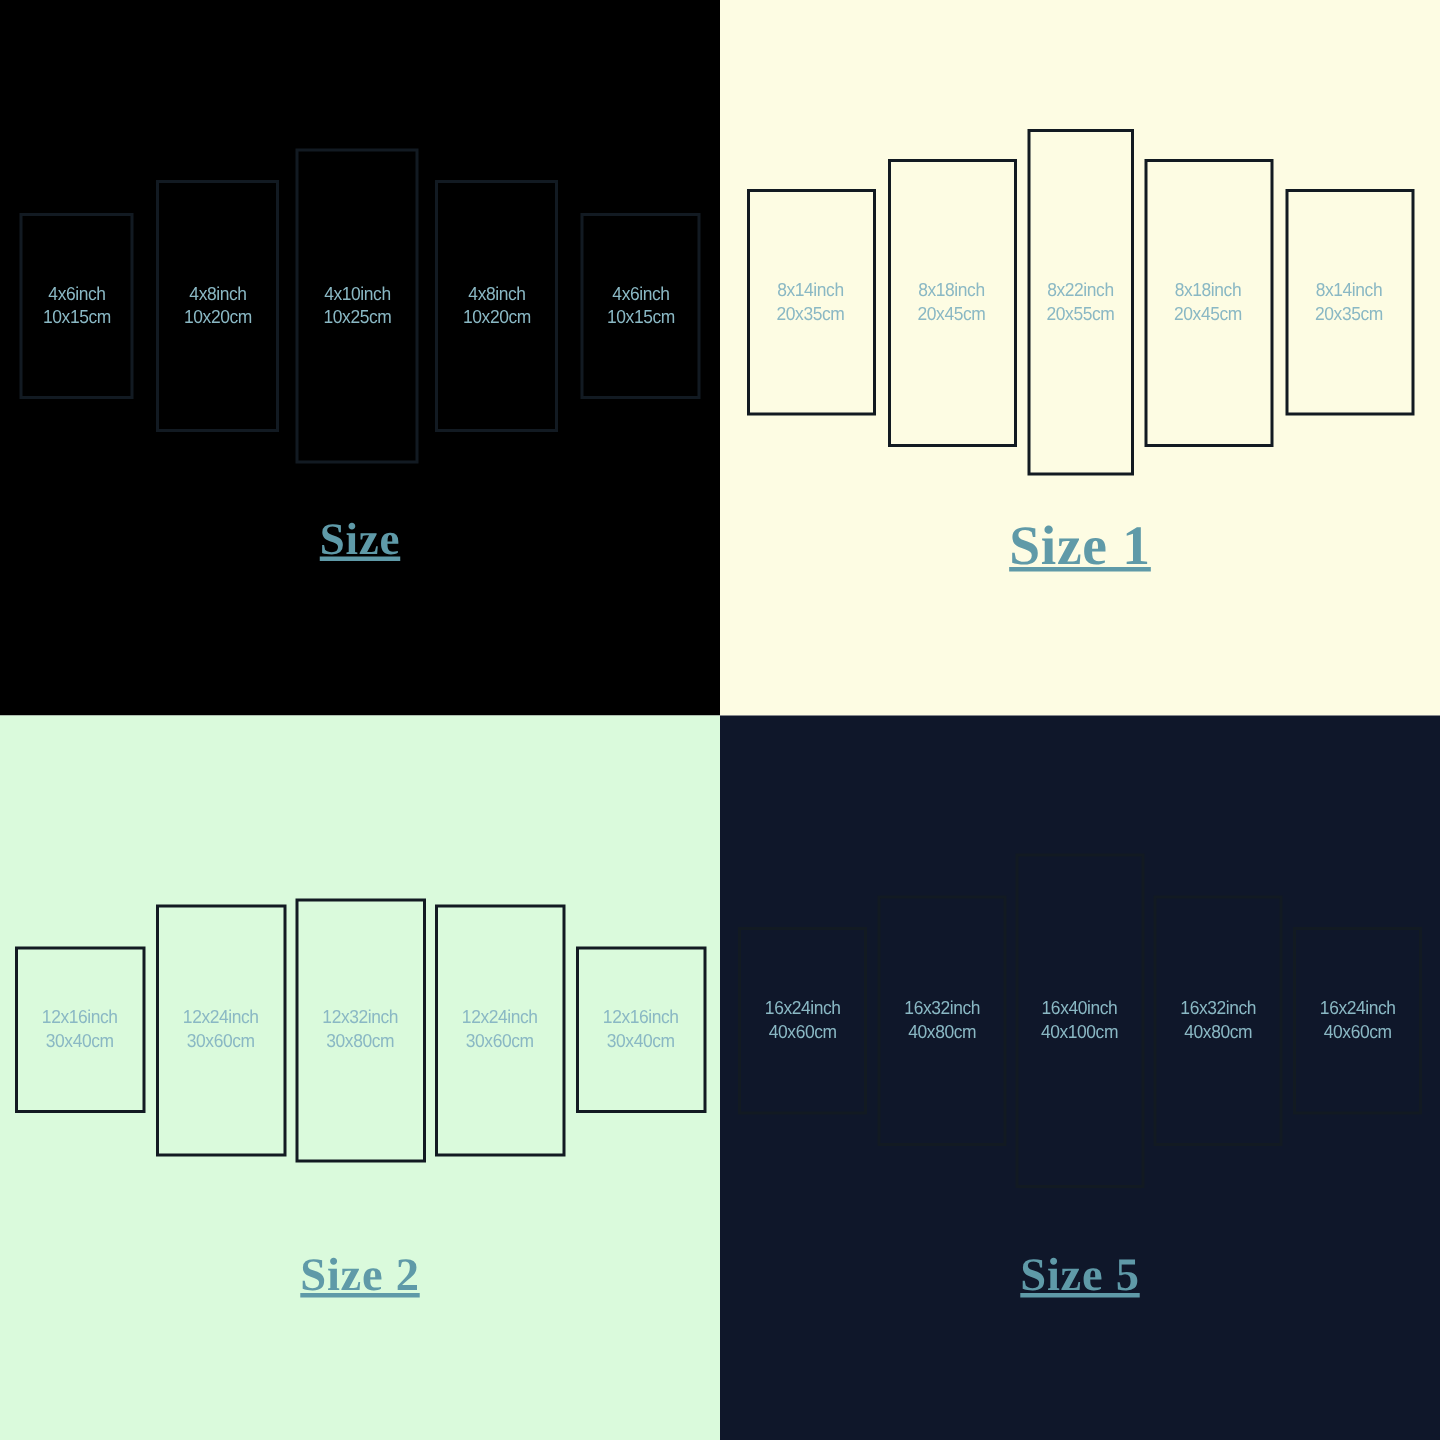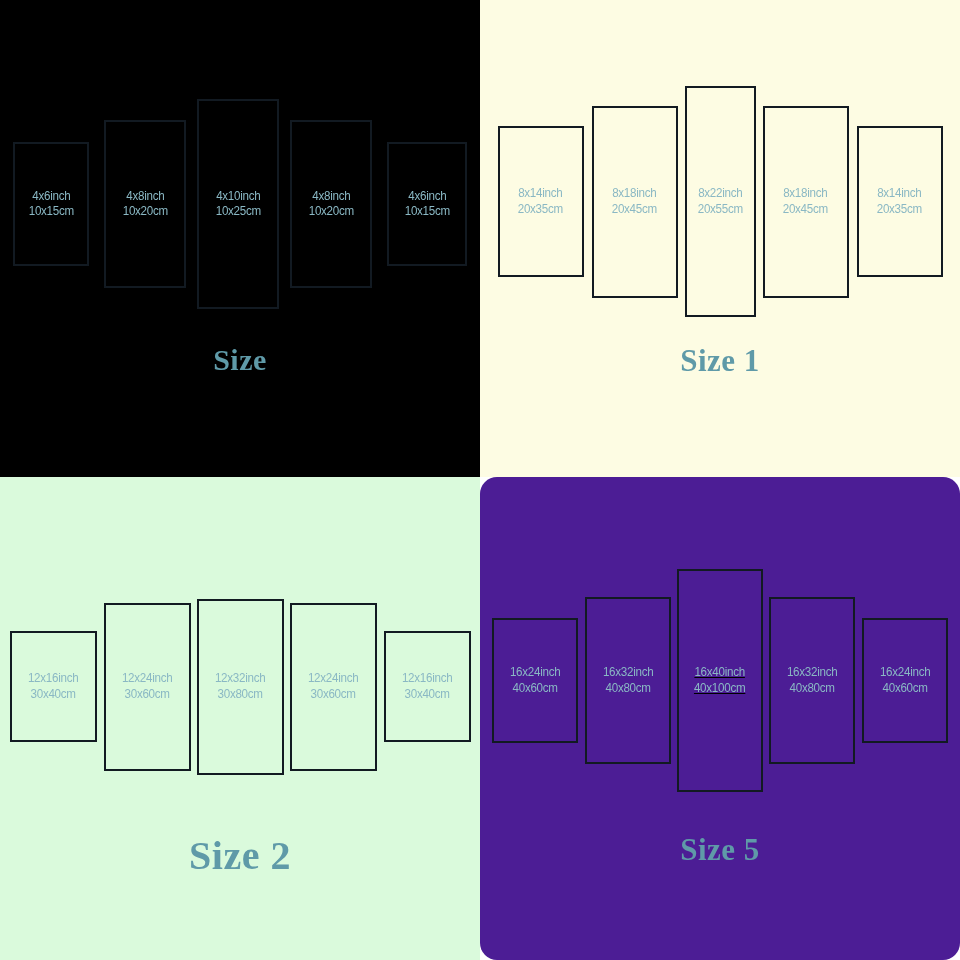--- a/index.html
+++ b/index.html
@@ -68,73 +68,74 @@
 
   .group-title {
     position: absolute;
     left: 0;
     right: 0;
     text-align: center;
     font-family: "Liberation Serif", serif;
     font-weight: bold;
     color: #5f9aa8;
     letter-spacing: 0.5px;
+    text-decoration: underline;
   }
 
   
   .q1 { background: #000000; }
   .q1 .panel-group { top: 99px; height: 210px; }
   .q1 .panel-label { font-size: 12.5px; }
   .q1 .group-title { top: 343px; font-size: 30px; }
 
   .q1 .p1 { width: 76px;  height: 124px; }
   .q1 .p2 { width: 82px;  height: 168px; }
   .q1 .p3 { width: 82px;  height: 210px; }
   .q1 .p4 { width: 82px;  height: 168px; }
   .q1 .p5 { width: 80px;  height: 124px; }
   .q1 .gap { width: 15px; }
   .q1 .gap-s { width: 11px; }
 
   
   .q2 { background: #fdfce3; }
   .q2 .panel-group { top: 86px; height: 231px; }
   .q2 .panel-label { font-size: 12.5px; }
-  .q2 .group-title { top: 343px; font-size: 31px; }
+  .q2 .group-title { top: 343px; font-size: 37px; }
 
   .q2 .p1 { width: 86px;  height: 151px; }
   .q2 .p2 { width: 86px;  height: 192px; }
   .q2 .p3 { width: 71px;  height: 231px; }
   .q2 .p4 { width: 86px;  height: 192px; }
   .q2 .p5 { width: 86px;  height: 151px; }
   .q2 .gap { width: 8px; }
   .q2 .gap-s { width: 7px; }
 
   
   .q3 { background: #dafadc; }
   .q3 .panel-group { top: 98px; height: 223px; }
   .q3 .panel-label { font-size: 12.5px; }
-  .q3 .group-title { top: 355px; font-size: 40px; }
+  .q3 .group-title { top: 355px; font-size: 31px; }
 
   .q3 .p1 { width: 87px;  height: 111px; }
   .q3 .p2 { width: 87px;  height: 168px; }
   .q3 .p3 { width: 87px;  height: 176px; }
   .q3 .p4 { width: 87px;  height: 168px; }
   .q3 .p5 { width: 87px;  height: 111px; }
   .q3 .gap { width: 7px; }
   .q3 .gap-s { width: 6px; }
 
   
-  .q4 { background: #4c1d95; border-radius: 17px; }
+  .q4 { background: #0f172a; }
   .q4 .panel-group { top: 92px; height: 223px; }
   .q4 .panel-label { font-size: 12.5px; }
   .q4 .group-title { top: 355px; font-size: 31px; }
 
   .q4 .p1 { width: 86px;  height: 125px; }
   .q4 .p2 { width: 86px;  height: 167px; }
-  .q4 .p3 { width: 86px;  height: 223px; text-decoration: underline; }
+  .q4 .p3 { width: 86px;  height: 223px; }
   .q4 .p4 { width: 86px;  height: 167px; }
   .q4 .p5 { width: 86px;  height: 125px; }
   .q4 .gap { width: 7px; }
   .q4 .gap-s { width: 6px; }
 
   .spacer { flex: none; height: 1px; }
 </style>
 </head>
 <body>
 

